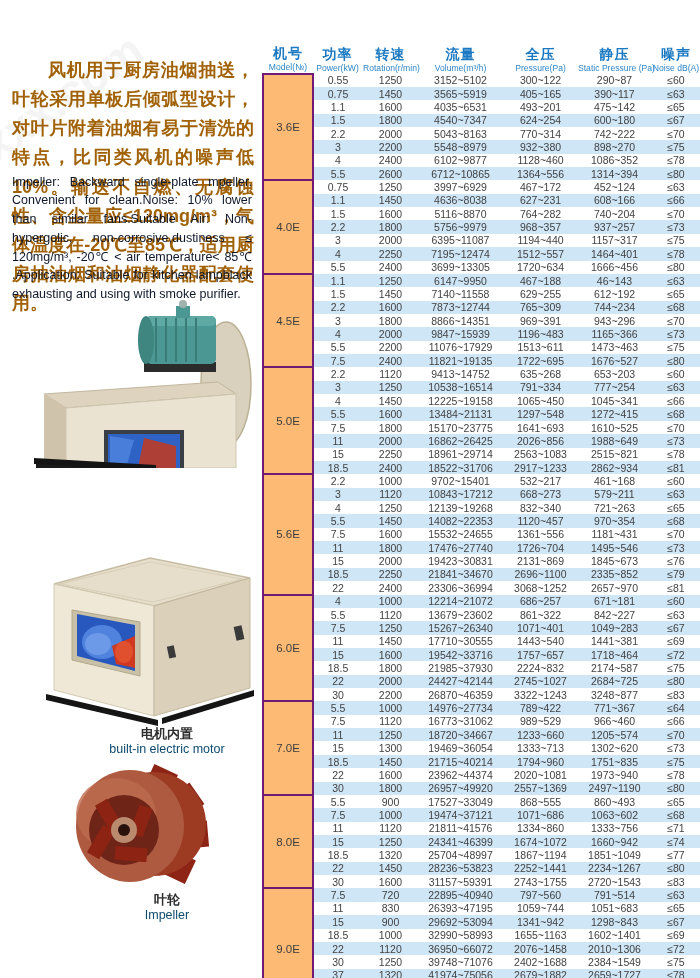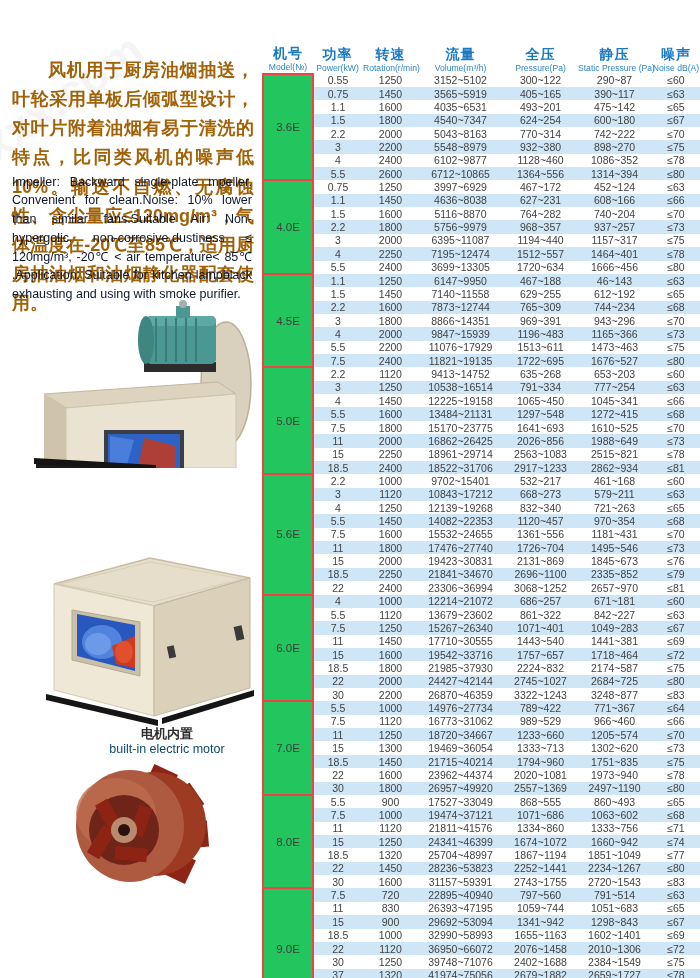--- a/index.html
+++ b/index.html
@@ -29,22 +29,22 @@
   thead th { height:42px; vertical-align:middle; padding:0; text-align:center; }
   thead .zh { display:block; font-size:14px; font-weight:bold; color:#1b79c1; letter-spacing:1px; line-height:1.3;margin-top:44px; }
   thead .en { display:block; font-size:8.6px; font-weight:normal; color:#2f86c6; white-space:nowrap; line-height:1.2;text-align:center; }
   tbody td {
     height:13.37px; padding:0; text-align:center; vertical-align:middle;
     font-size:10.5px; color:#424242; white-space:nowrap; overflow:visible;
   }
   tr.odd  td.data { background:#cfe6f7; }
   tr.even td.data { background:#ffffff; }
   td.model-cell {
-    background:#22c55e; font-size:11.5px; color:#3d3d3d;
-    border:2px solid #ef4444;
+    background:#fdba74; font-size:11.5px; color:#3d3d3d;
+    border:2px solid #701a75;
   }
   
   .watermark { position:absolute; font-weight:bold; pointer-events:none; white-space:nowrap; }
   .wm-grey { top:70px; left:-30px; font-size:46px; color:#9a9a9a; opacity:0.10; transform:rotate(-35deg); }
   .wm-orange { top:840px; left:420px; font-size:50px; color:#e0622e; opacity:0.22; transform:rotate(-35deg); letter-spacing:4px; }
 </style>
 </head>
 <body>
 
 <div class="page">
@@ -149,20 +149,24 @@
             <rect x="74" y="78" width="14" height="32" transform="rotate(95 81 94)"></rect>
             <rect x="84" y="46" width="14" height="30" transform="rotate(200 91 61)"></rect>
           </g>
 
           <circle cx="74" cy="70" r="13" fill="#b98a6e"></circle>
           <circle cx="74" cy="70" r="6" fill="#2a120c"></circle>
         </g>
       </svg>
     </div>
 
+    <div class="caption" style="top:892px;">
+      <div class="zh">叶轮</div>
+      <div class="en">Impeller</div>
+    </div>
   </div>
 
   <div class="right-panel">
     <table class="spec">
       <colgroup>
         <col style="width:50px">
           <col style="width:50px">
           <col style="width:55px">
         <col style="width:85px">
           <col style="width:75px">

